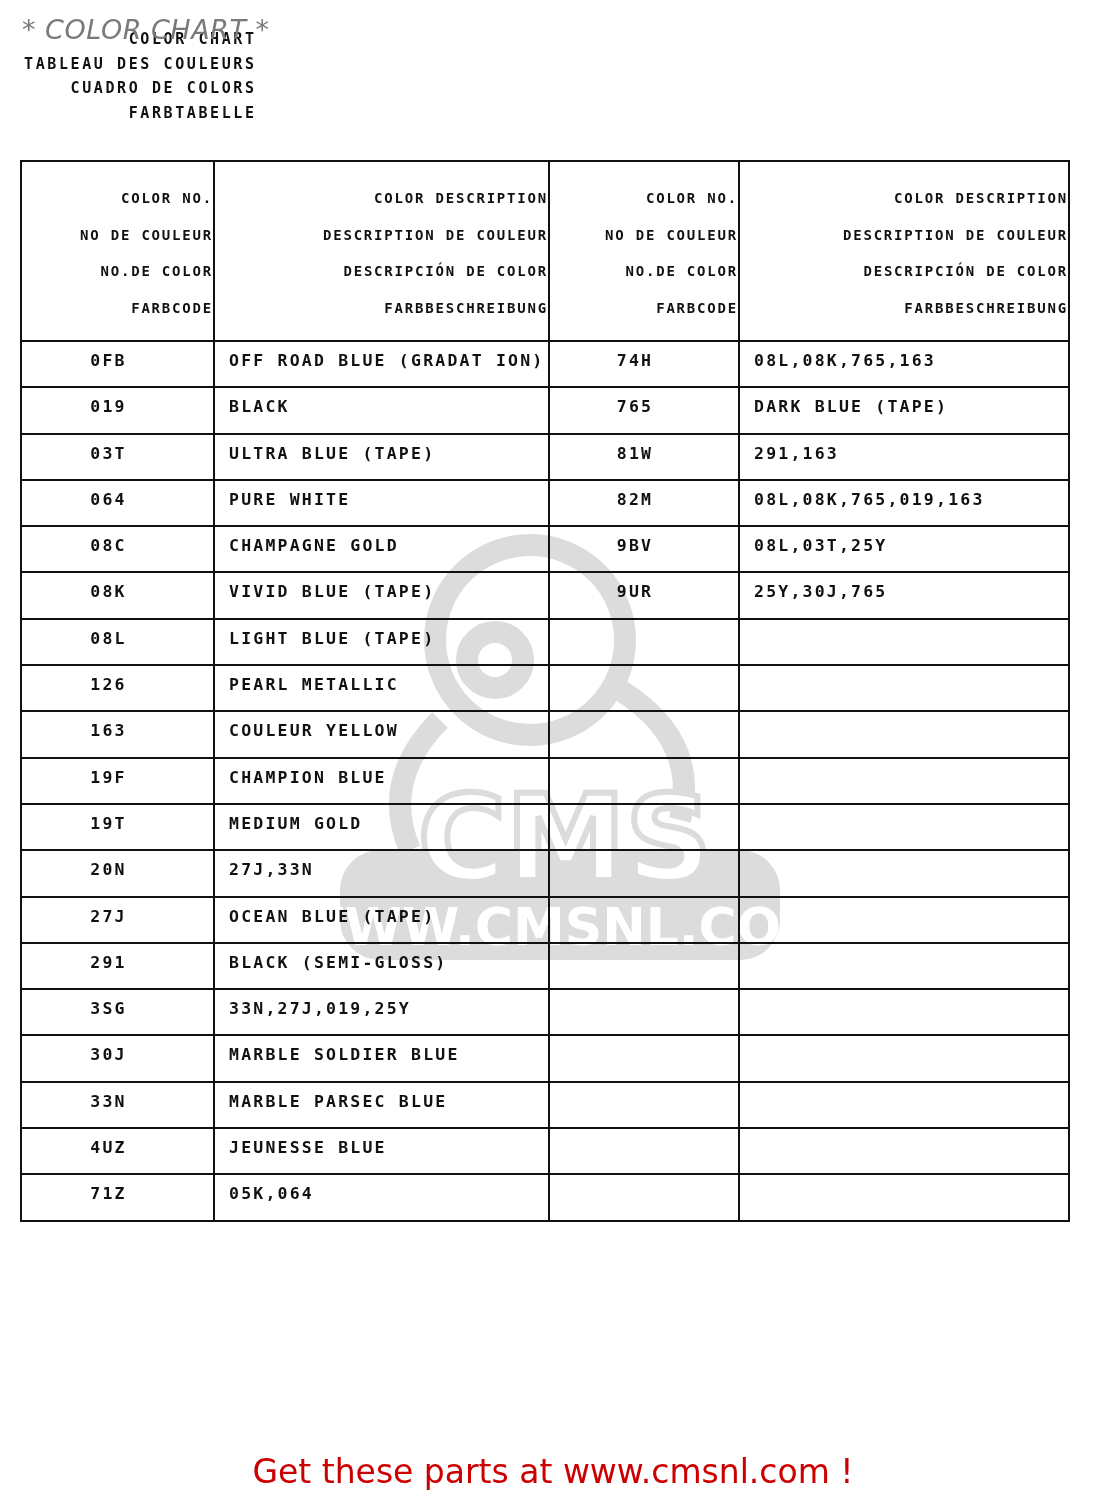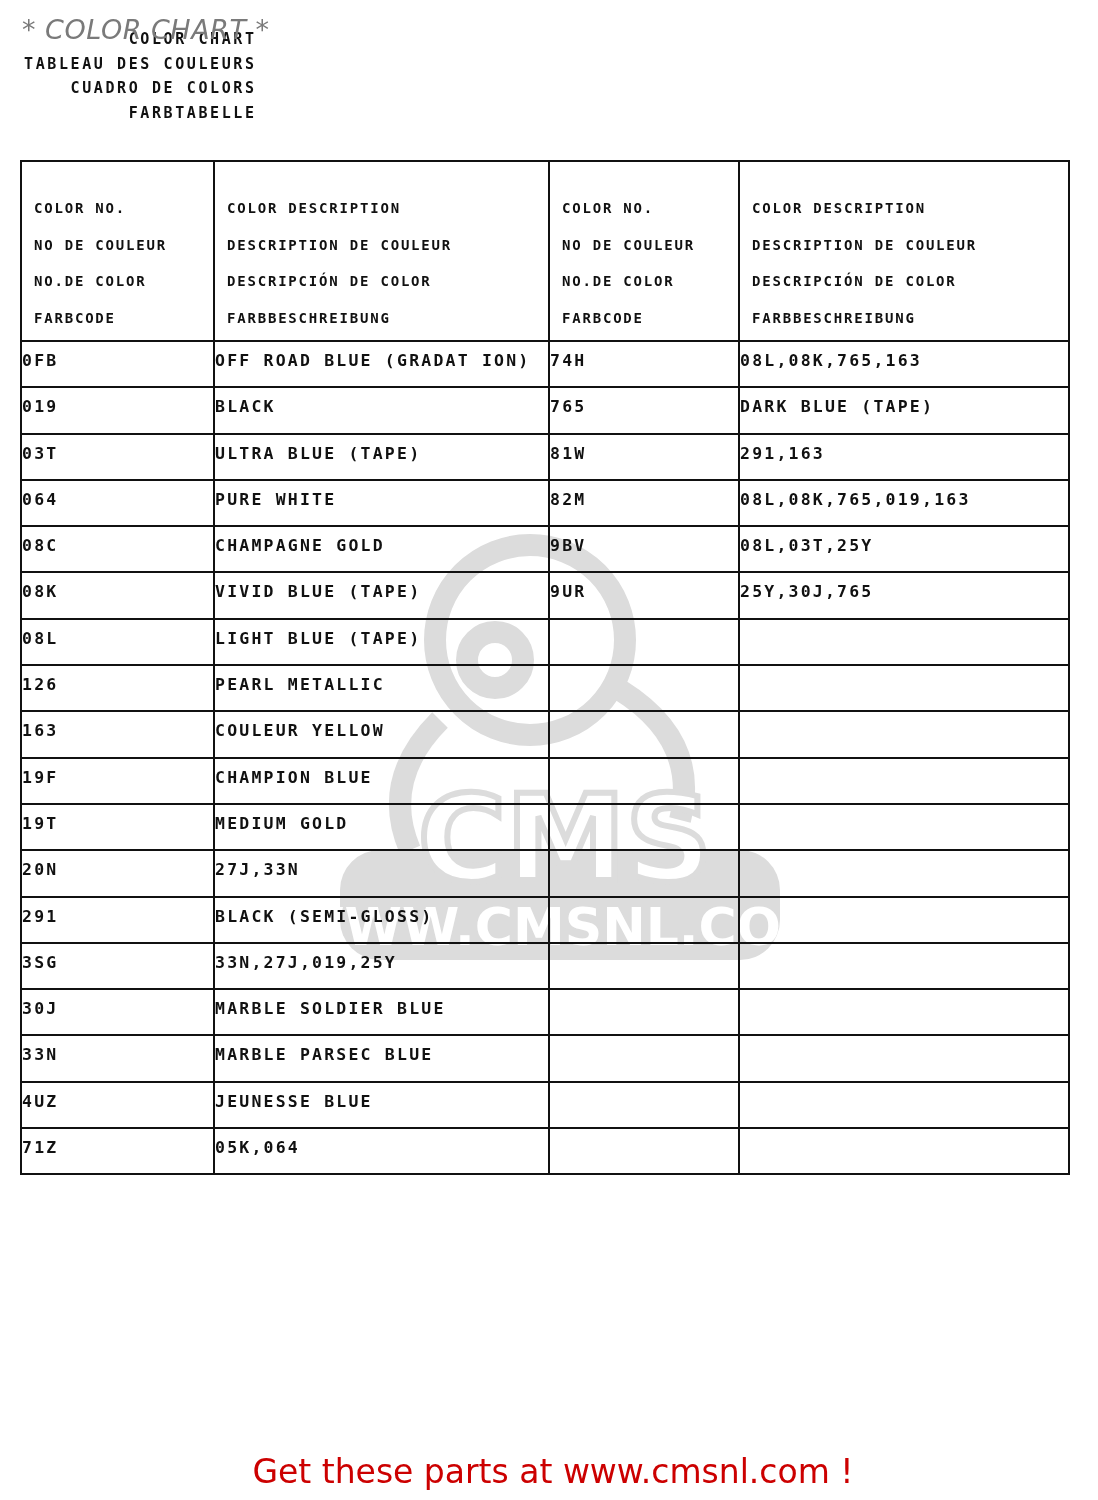--- a/index.html
+++ b/index.html
@@ -61,45 +61,46 @@
       background: transparent;
     }
     .chart-table td, .chart-table th {
       border: 2px solid #111111;
       padding: 0;
       vertical-align: top;
       background: transparent;
     }
     .chart-table th {
       height: 180px;
-      text-align: left;
+      text-align: right;
       font-weight: bold;
       font-size: 14px;
       letter-spacing: 1.8px;
       line-height: 36.5px;
-      padding-top: 28px;
+      padding-top: 18px;
       padding-left: 12px;
       box-sizing: border-box;
       margin-top: 8px;
     }
     .chart-table th div { white-space: nowrap; }
     .chart-table td {
       height: 46.3px;
       font-size: 16.5px;
       font-weight: bold;
       letter-spacing: 2.2px;
       line-height: 21px;
       padding-top: 8px;
       box-sizing: border-box;
     }
     .chart-table td.code {
-      text-align: left;
+      text-align: center;
       padding-right: 18px;
     }
     .chart-table td.desc {
+      padding-left: 14px;
       white-space: normal;
       word-break: break-all;
     }
     .col-code1 { width: 193px; }
     .col-desc1 { width: 335px; }
     .col-code2 { width: 190px; }
     .col-desc2 { width: 330px; }
 
     .footer-link {
       position: absolute;
@@ -239,20 +240,26 @@
         <td class="code"></td>
         <td class="desc"></td>
       </tr>
       <tr>
         <td class="code">20N</td>
         <td class="desc">27J,33N</td>
         <td class="code"></td>
         <td class="desc"></td>
       </tr>
       <tr>
+        <td class="code">27J</td>
+        <td class="desc">OCEAN BLUE (TAPE)</td>
+        <td class="code"></td>
+        <td class="desc"></td>
+      </tr>
+      <tr>
         <td class="code">291</td>
         <td class="desc">BLACK (SEMI-GLOSS)</td>
         <td class="code"></td>
         <td class="desc"></td>
       </tr>
       <tr>
         <td class="code">3SG</td>
         <td class="desc">33N,27J,019,25Y</td>
         <td class="code"></td>
         <td class="desc"></td>

